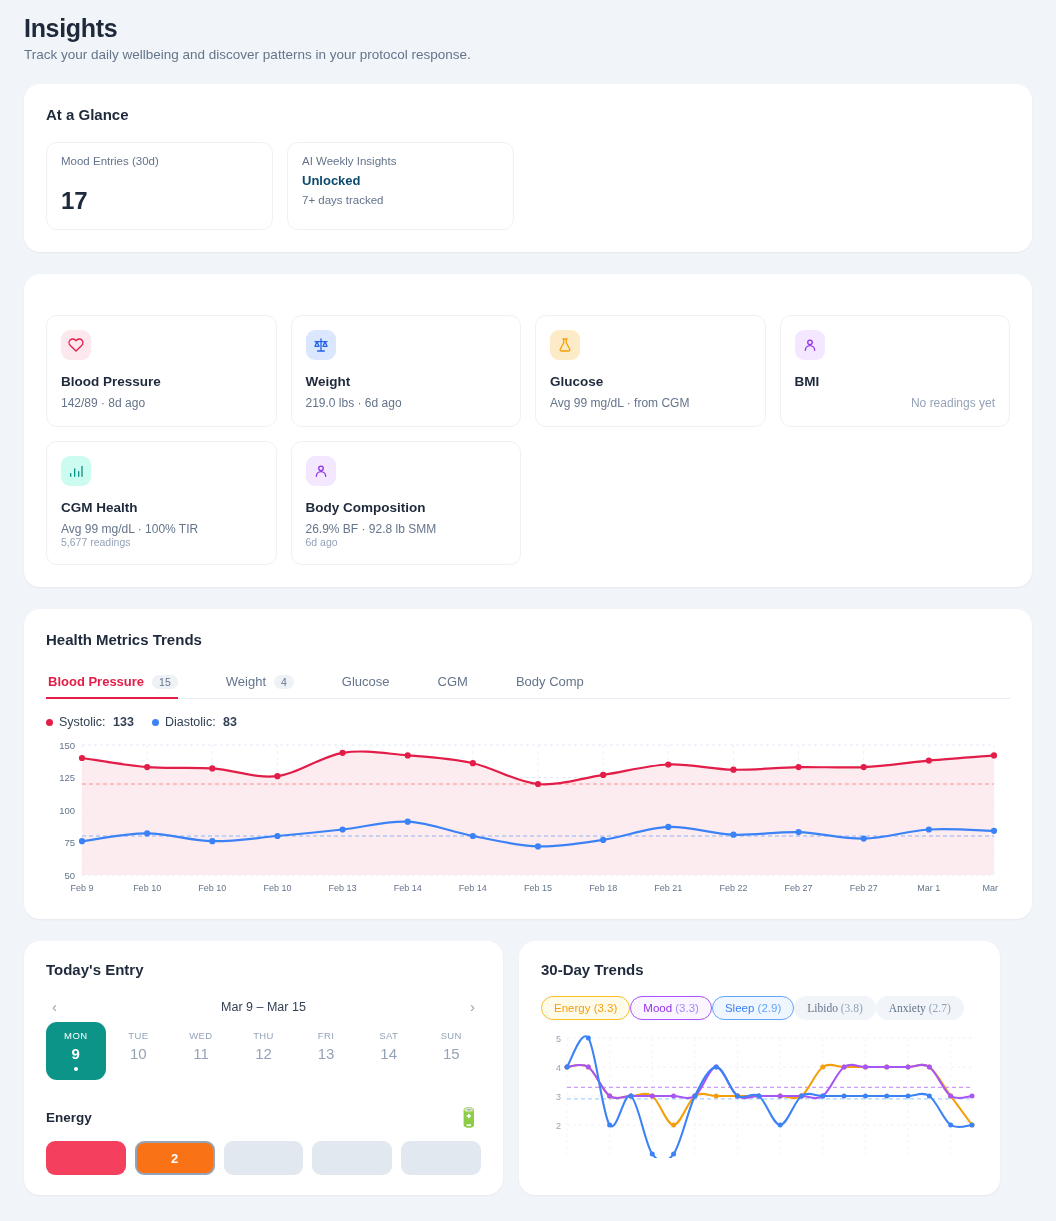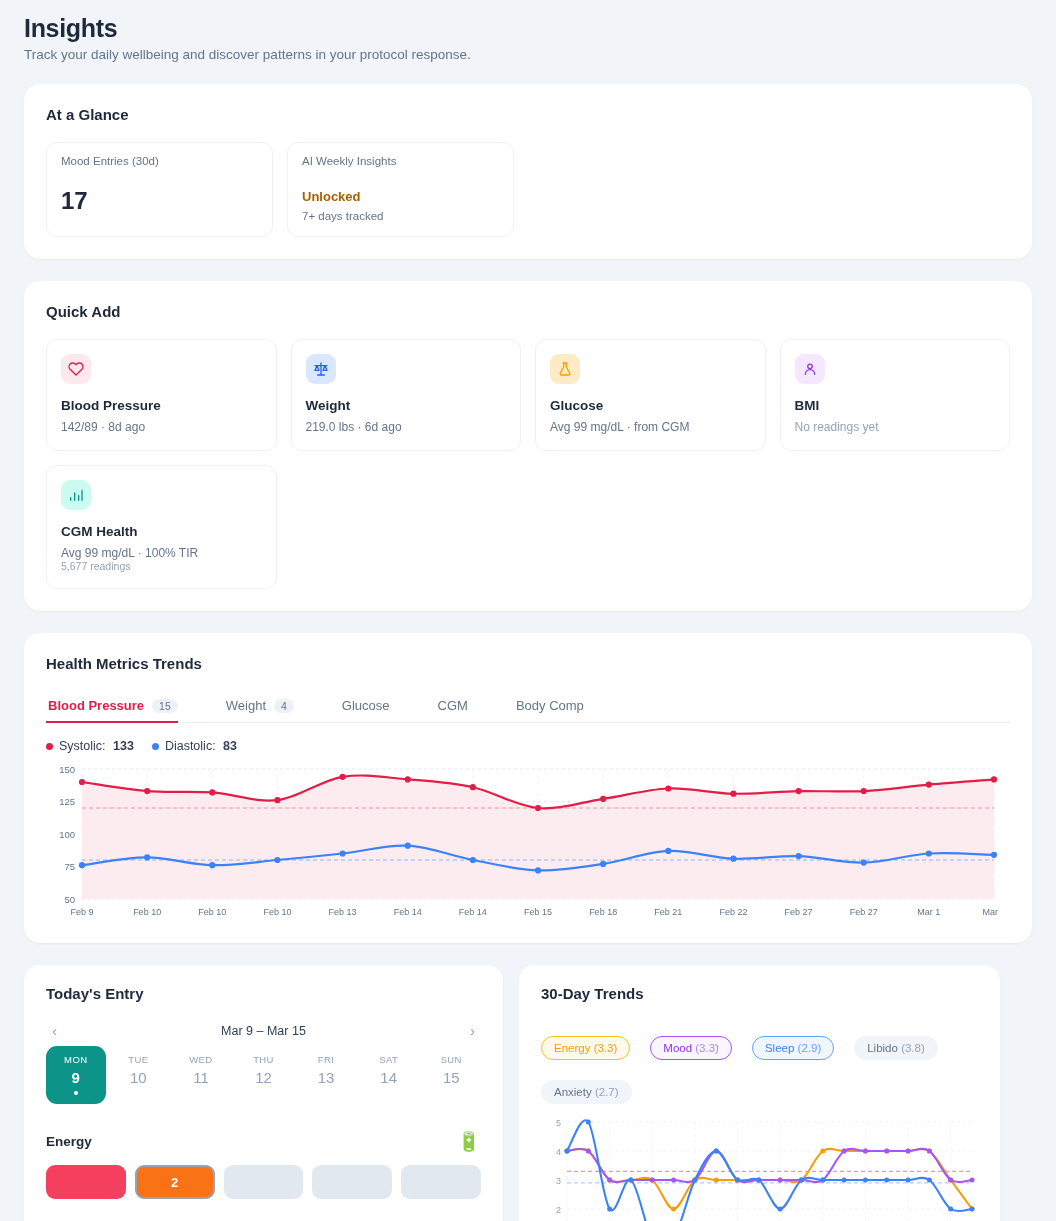--- a/index.html
+++ b/index.html
@@ -41,21 +41,21 @@
   .glance-row { display: flex; gap: 14px; margin-top: 19px; }
   .glance-box {
     border: 1px solid #eef2f7;
     border-radius: 11px;
     padding: 12px 14px 14px 14px;
     width: 227px;
     min-height: 80px;
   }
   .glance-label { font-size: 11.5px; color: #64748b; }
   .glance-value-big { font-size: 24px; font-weight: bold; color: #1e293b; margin-top: 20px; }
-  .glance-value { font-size: 13px; font-weight: bold; color: #a16207; margin-top: 22px; }
+  .glance-value { font-size: 13px; font-weight: bold; color: #0c4a6e; margin-top: 6px; }
   .glance-note { font-size: 11.5px; color: #64748b; margin-top: 6px; }
 
   
   .qa-grid {
     display: grid;
     grid-template-columns: repeat(4, 1fr);
     gap: 14px;
     margin-top: 19px;
   }
   .qa-card {
@@ -67,21 +67,21 @@
   }
   .qa-icon {
     width: 30px; height: 30px;
     border-radius: 9px;
     display: flex; align-items: center; justify-content: center;
     margin-bottom: 14px;
   }
   .qa-name { font-size: 13.5px; font-weight: bold; color: #1e293b; }
   .qa-meta { font-size: 12px; color: #64748b; margin-top: 7px; }
   .qa-meta2 { font-size: 10.5px; color: #94a3b8; margin-top: 0; }
-  .qa-meta.muted { color: #94a3b8; }
+  .qa-meta.muted { color: #94a3b8; text-align: right; }
 
   
   .tabs {
     display: flex;
     gap: 0;
     border-bottom: 1px solid #e8eef5;
     margin-top: 18px;
   }
   .tab {
     padding: 8px 20px 9px 2px;
@@ -141,33 +141,33 @@
   .scale-btn {
     flex: 1; height: 34px; border-radius: 9px; background: #e2e8f0;
     border: 2px solid transparent;
     display: flex; align-items: center; justify-content: center;
     color: #ffffff; font-size: 13px; font-weight: bold; cursor: pointer;
   }
   .scale-btn.s1 { background: #f43f5e; }
   .scale-btn.s2 { background: #f97316; border-color: #94a3b8; }
 
   
-  .chips { display: flex; gap: 20px; margin-top: 34px; flex-wrap: wrap; }
+  .chips { display: flex; gap: 0; margin-top: 18px; flex-wrap: wrap; }
   .chip {
     border-radius: 999px; padding: 5px 12px; font-size: 11.5px;
     border: 1px solid transparent; cursor: pointer; white-space: nowrap;
   }
   .chip .v { color: #94a3b8; }
   .chip.energy { background: #fffbeb; border-color: #fbbf24; color: #f59e0b; }
   .chip.energy .v { color: #f59e0b; }
   .chip.mood { background: #faf5ff; border-color: #a855f7; color: #9333ea; }
   .chip.mood .v { color: #a78bfa; }
   .chip.sleep { background: #eff6ff; border-color: #60a5fa; color: #3b82f6; }
   .chip.sleep .v { color: #60a5fa; }
-  .chip.off { background: #f1f5f9; color: #64748b; }
+  .chip.off { background: #f1f5f9; color: #64748b; font-family: Liberation Serif, serif; }
 </style>
 </head>
 <body>
 
 <div class="page">
 
   <div class="page-title">Insights</div>
   <div class="page-sub">Track your daily wellbeing and discover patterns in your protocol response.</div>
 
   <div class="card">
@@ -179,21 +179,20 @@
       </div>
       <div class="glance-box">
         <div class="glance-label">AI Weekly Insights</div>
         <div class="glance-value">Unlocked</div>
         <div class="glance-note">7+ days tracked</div>
       </div>
     </div>
   </div>
 
   <div class="card">
-    <div class="card-title">Quick Add</div>
     <div class="qa-grid">
 
       <div class="qa-card">
         <div class="qa-icon" style="background:#fde8ee">
           <svg width="16" height="16" viewBox="0 0 24 24" fill="none" stroke="#e11d48" stroke-width="2" stroke-linecap="round" stroke-linejoin="round">
               <path d="M20.8 4.6a5.5 5.5 0 0 0-7.8 0L12 5.7l-1-1.1a5.5 5.5 0 0 0-7.8 7.8l1.1 1L12 21l7.7-7.6 1.1-1a5.5 5.5 0 0 0 0-7.8z"></path>
             </svg>
         </div>
         <div class="qa-name">Blood Pressure</div>
         <div class="qa-meta">142/89 · 8d ago</div>
@@ -234,20 +233,31 @@
         <div class="qa-icon" style="background:#ccfbef">
           <svg width="16" height="16" viewBox="0 0 24 24" fill="none" stroke="#0d9488" stroke-width="2" stroke-linecap="round" stroke-linejoin="round">
               <path d="M4 20v-4M10 20V9M16 20V13M21 20V5"></path>
             </svg>
         </div>
         <div class="qa-name">CGM Health</div>
         <div class="qa-meta">Avg 99 mg/dL · 100% TIR</div>
         <div class="qa-meta2">5,677 readings</div>
       </div>
 
+      <div class="qa-card">
+        <div class="qa-icon" style="background:#f3e8ff">
+          <svg width="16" height="16" viewBox="0 0 24 24" fill="none" stroke="#9333ea" stroke-width="2" stroke-linecap="round" stroke-linejoin="round">
+              <circle cx="12" cy="8" r="3.4"></circle>
+              <path d="M5 20a7 7 0 0 1 14 0"></path>
+            </svg>
+        </div>
+        <div class="qa-name">Body Composition</div>
+        <div class="qa-meta">26.9% BF · 92.8 lb SMM</div>
+        <div class="qa-meta2">6d ago</div>
+      </div>
 
     </div>
   </div>
 
   <div class="card">
     <div class="card-title">Health Metrics Trends</div>
 
     <div class="tabs">
       <div class="tab active">
         <span>Blood Pressure</span>

